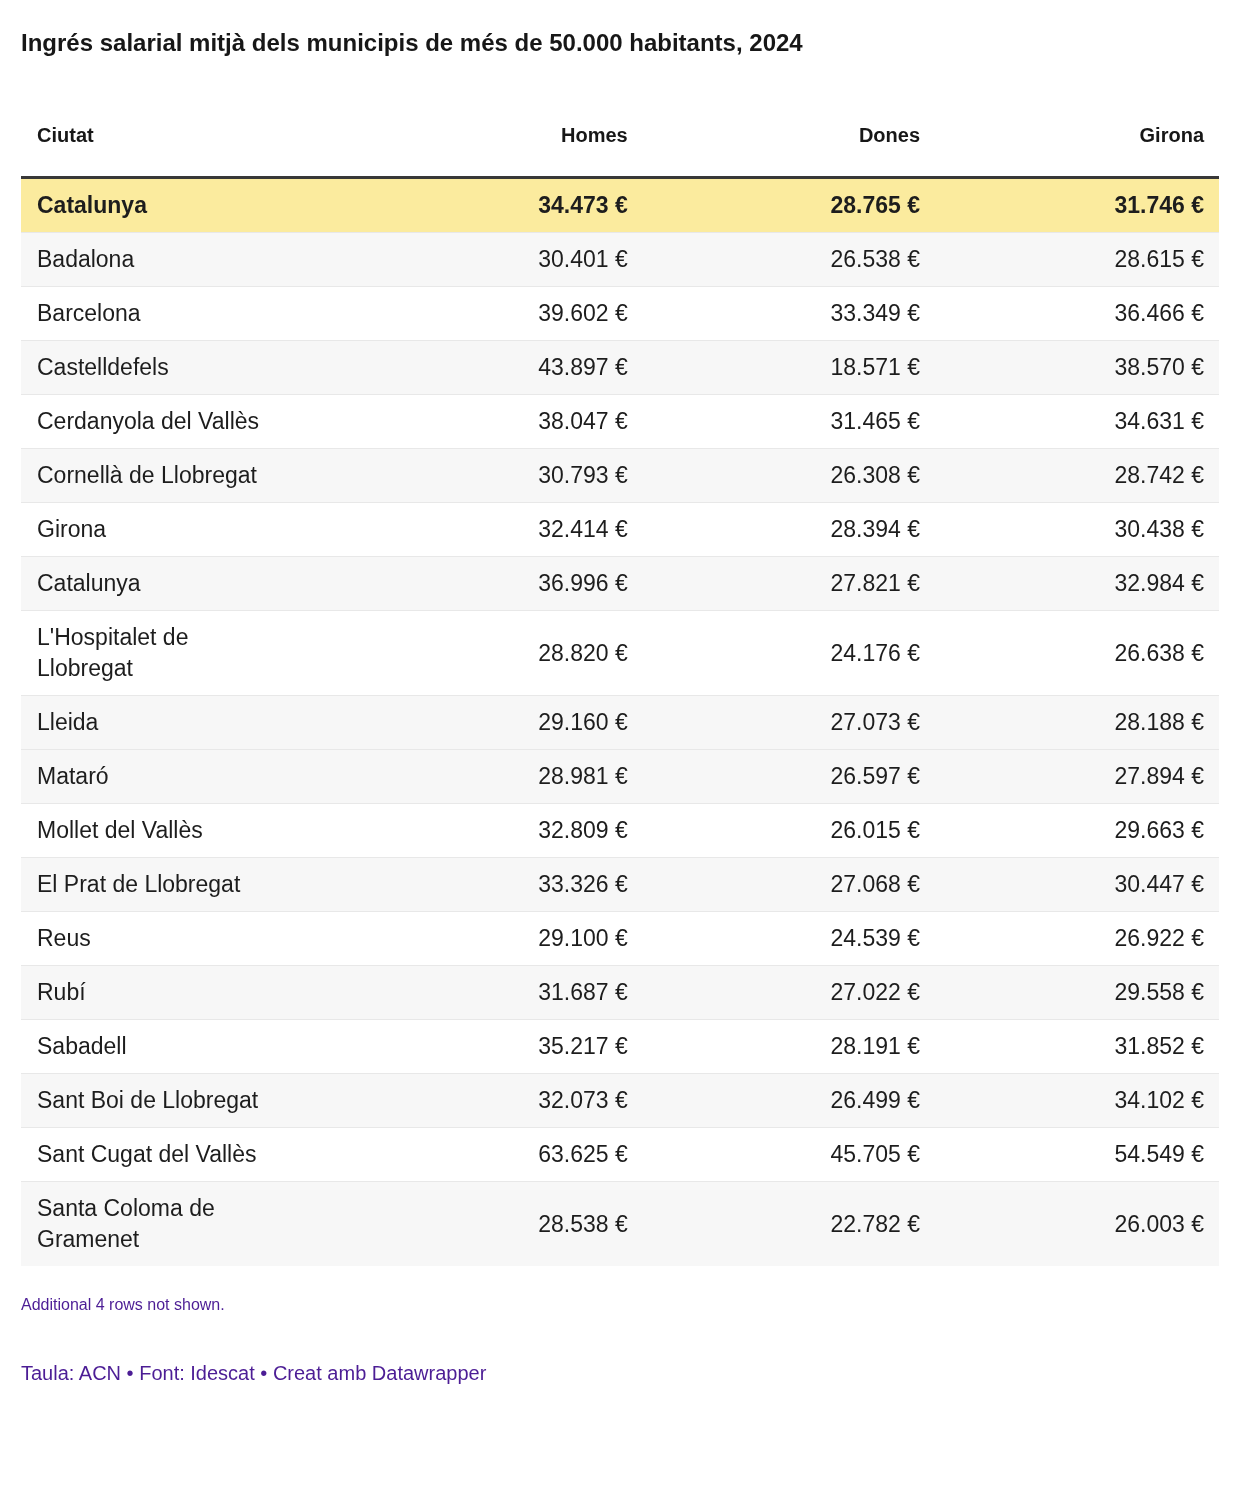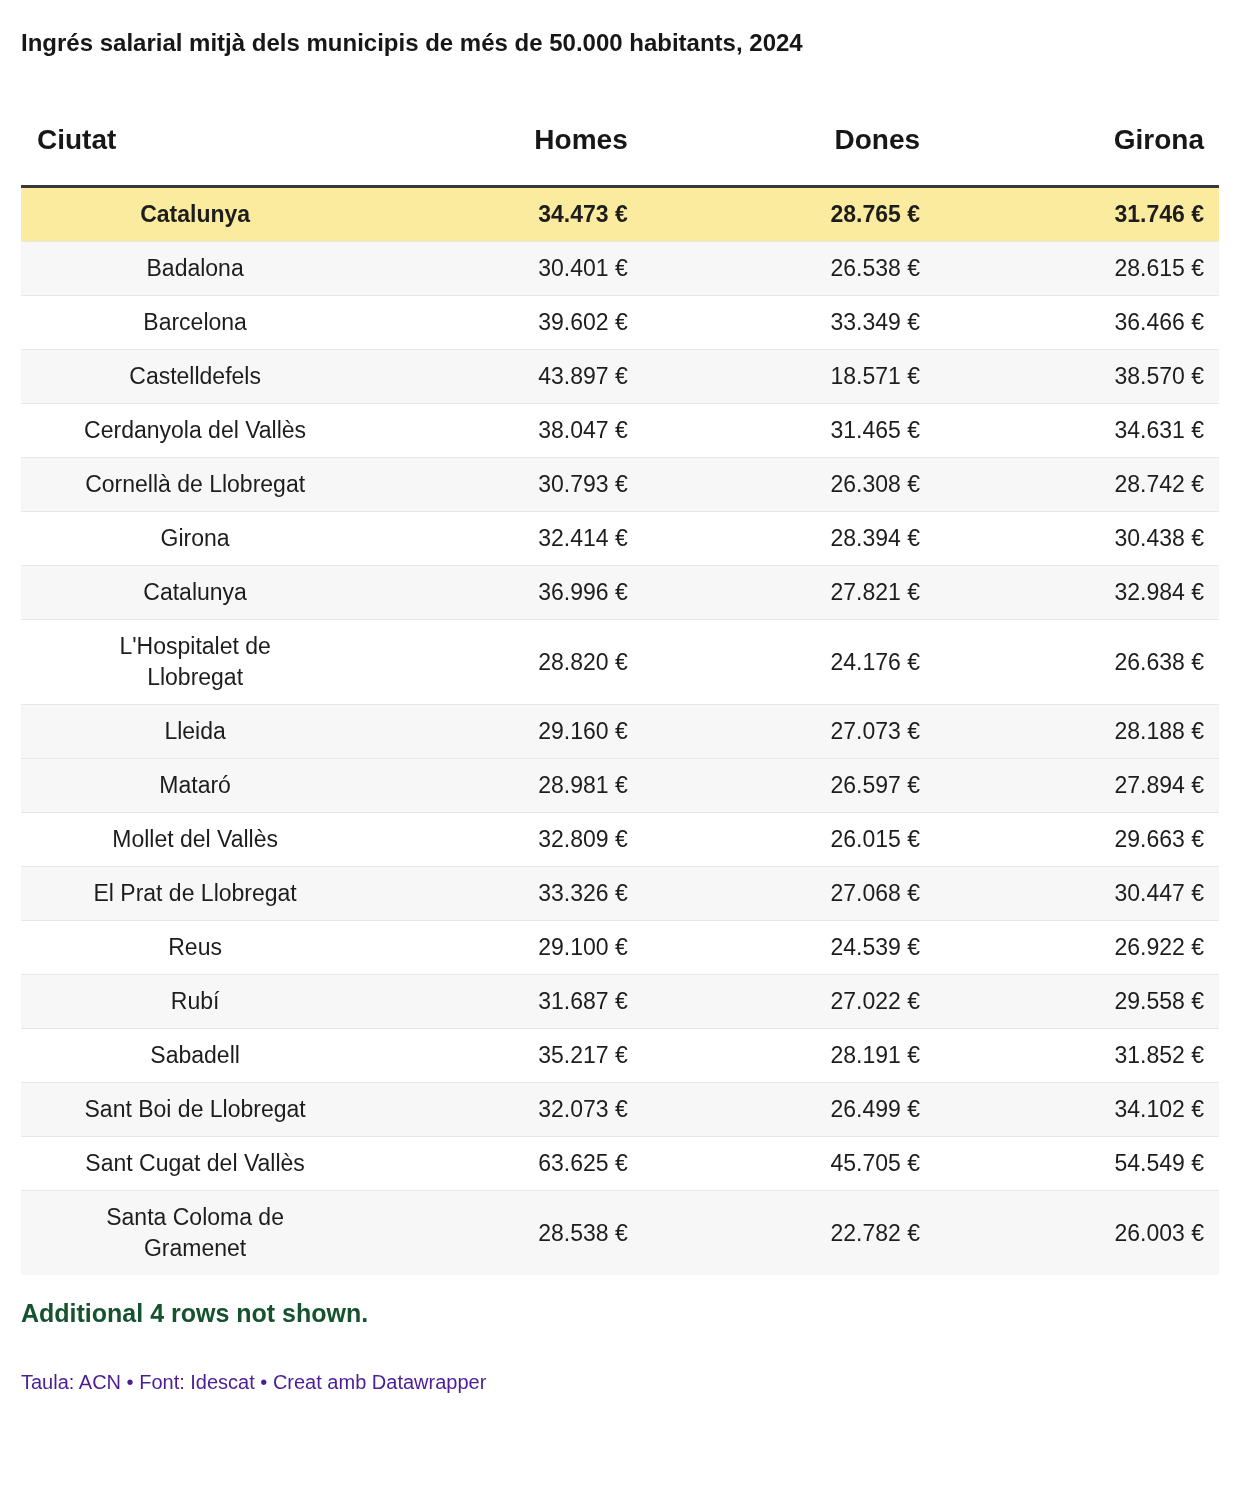--- a/index.html
+++ b/index.html
@@ -32,21 +32,21 @@
     margin: 18px 0 0 0;
     max-width: 1080px;
     color: #171717;
   }
   table.data-table {
     width: 100%;
     border-collapse: collapse;
     table-layout: fixed;
   }
   thead th {
-    font-size: 28px;
+    font-size: 20px;
     font-weight: 700;
     text-align: right;
     vertical-align: bottom;
     padding: 56px 15px 29px 0;
     border-bottom: 3px solid var(--header_rule);
     color: #171717;
   }
   thead th.col-name {
     text-align: left;
     padding-left: 16px;
@@ -54,41 +54,40 @@
   }
   tbody td {
     font-size: 23px;
     line-height: 31px;
     padding: 11px 15px 11px 0;
     text-align: right;
     vertical-align: middle;
     color: var(--text);
   }
   tbody td.name {
-    text-align: center;
+    text-align: left;
     padding-left: 16px;
     padding-right: 8px;
   }
   .name-inner {
     display: inline-block;
     max-width: 240px;
   }
   tbody tr { background: #ffffff; }
   tbody tr + tr { border-top: 1px solid var(--divider); }
   tbody tr.stripe { background: var(--stripe_bg); }
   tbody tr.highlight {
     background: var(--highlight_bg);
     font-weight: 700;
   }
   .additional-note {
     margin: 24px 0 0 0;
-    font-size: 25px;
+    font-size: 16px;
     line-height: 29px;
-    color: #14532d;
-    font-weight: bold;
+    color: #4c1d95;
   }
   .attribution {
     margin: 42px 0 0 0;
     font-size: 20px;
     line-height: 25px;
     color: #4c1d95;
   }
 </style>
 </head>
 <body>

